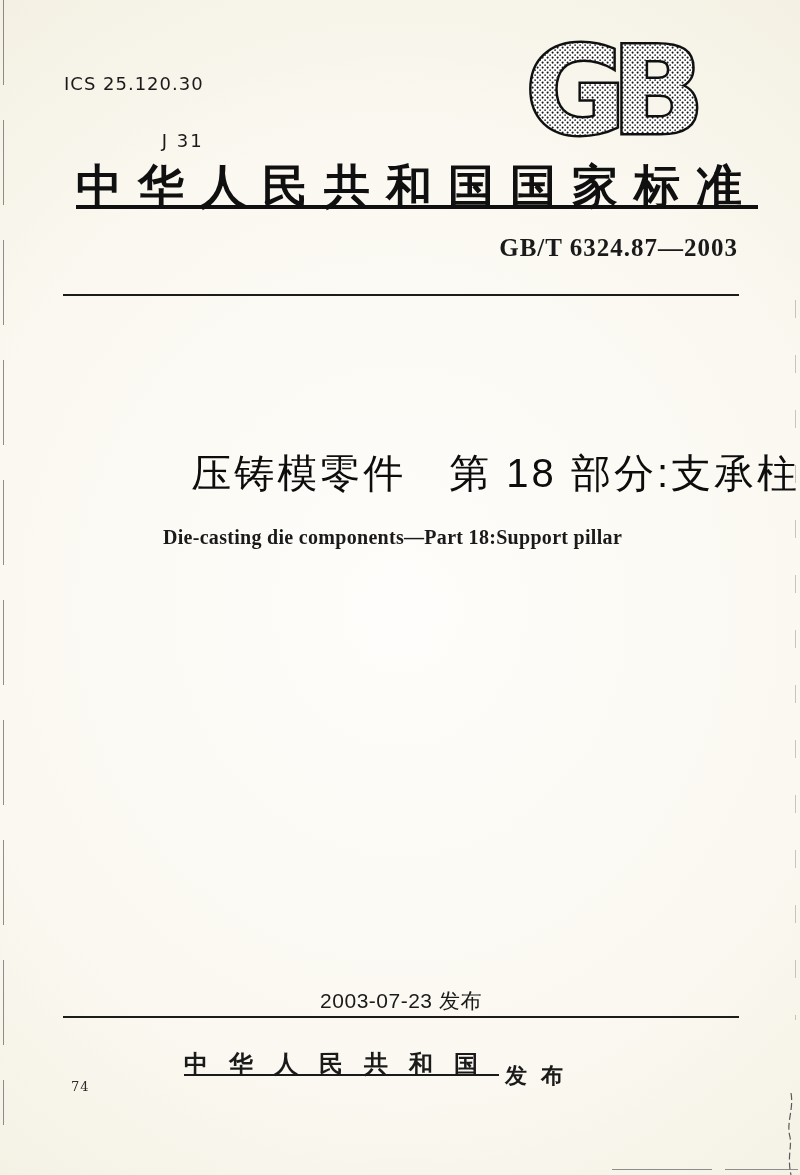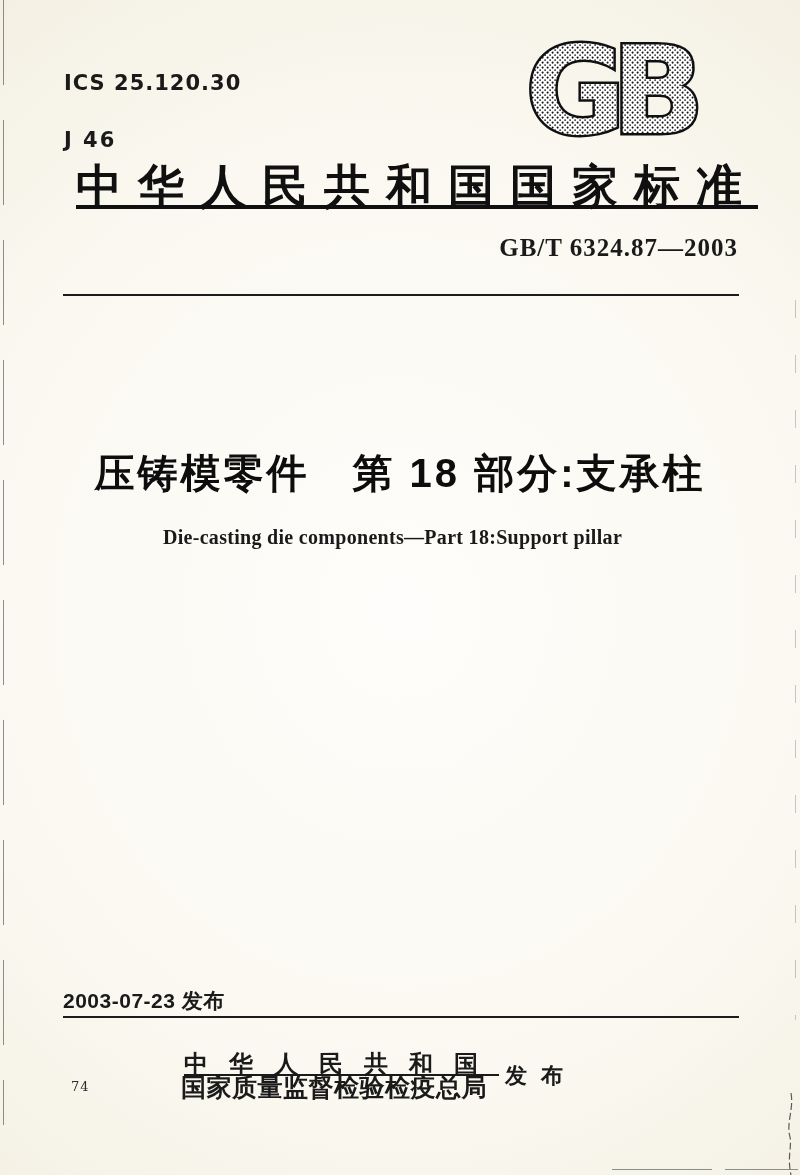--- a/index.html
+++ b/index.html
@@ -8,52 +8,53 @@
     width:800px;height:1175px;
     background: radial-gradient(ellipse 115% 85% at 50% 52%, #fefdfb 0%, #faf8f0 48%, #f3efe2 78%, #ebe6d5 100%);
     overflow:hidden;
     font-family:"Liberation Sans", sans-serif;
     color:#1a1a1a;
   }
   .abs{position:absolute;}
   .ics{
     left:64px;top:36px;
     font-family:"DejaVu Sans", sans-serif;
-    font-weight:bold;font-size:21px;line-height:19px;letter-spacing:1px;
+    font-weight:normal;font-size:18px;line-height:19px;letter-spacing:1px;
     white-space:pre;
+    text-align:right;
   }
   .ics .l2{letter-spacing:2px;}
   .gb-logo{left:516px;top:26px;width:184px;height:122px;}
   .std-header{
     left:76px;top:156px;
     font-family:"Liberation Serif", serif;
     font-weight:bold;font-size:46px;letter-spacing:16px;
     white-space:nowrap;color:#101010;text-decoration:underline;
   }
   .std-number{
     right:62px;top:234px;
     font-family:"Liberation Serif", serif;
     font-weight:bold;font-size:25px;letter-spacing:1px;
   }
   .rule{background:#1c1c1c;}
   .rule-top{left:63px;top:294px;width:676px;height:2px;}
   .title-cn{
-    left:0;width:800px;top:446px;text-align:center;
-    font-weight:bold;font-size:40px;letter-spacing:3px;
+    left:0;width:800px;top:446px;text-align:right;
+    font-weight:normal;font-size:40px;letter-spacing:3px;
     color:#0d0d0d;white-space:pre;
   }
   .title-en{
     left:0;width:785px;top:526px;text-align:center;
     font-family:"Liberation Serif", serif;
     font-weight:bold;font-size:20px;letter-spacing:0.3px;
   }
   .date-row{
     left:63px;top:987px;width:676px;
-    display:flex;justify-content:space-between;
-    font-weight:bold;font-size:21px;letter-spacing:0.5px;
+    display:flex;justify-content:center;
+    font-weight:normal;font-size:21px;letter-spacing:0.5px;
     white-space:pre;
   }
   .rule-bottom{left:63px;top:1016px;width:676px;height:2px;}
   .issuer-l1{
     left:184px;top:1048px;
     font-family:"Liberation Serif", serif;
     font-weight:bold;font-size:24px;letter-spacing:21px;white-space:nowrap;text-decoration:underline;
   }
   .issuer-l2{
     left:181px;top:1071px;
@@ -89,21 +90,21 @@
   }
   .squiggle{left:778px;top:1093px;width:22px;height:82px;}
 </style>
 </head>
 <body>
 
 <div class="page">
 
   <div class="abs ics">
     <div>ICS 25.120.30</div>
-    <div class="l2">J 46</div>
+    <div class="l2">J 31</div>
   </div>
 
   <svg class="abs gb-logo" viewBox="0 0 184 122">
     <defs>
       <pattern id="ht" width="5" height="5" patternUnits="userSpaceOnUse">
         <rect width="5" height="5" fill="#ffffff"></rect>
         <circle cx="1.6" cy="1.6" r="1.05" fill="#151515"></circle>
         <circle cx="4.1" cy="4.1" r="0.85" fill="#151515"></circle>
       </pattern>
     </defs>
@@ -120,21 +121,20 @@
 
   <div class="abs title-en">Die-casting die components—Part 18:Support pillar</div>
 
   <div class="abs date-row">
     <span><span>2003-07-23</span> <span>发布</span></span>
   </div>
 
   <div class="abs rule rule-bottom"></div>
 
   <div class="abs issuer-l1">中华人民共和国</div>
-  <div class="abs issuer-l2">国家质量监督检验检疫总局</div>
   <div class="abs publish">发布</div>
 
   <div class="abs page-num">74</div>
 
   <div class="abs edge-left"></div>
   <div class="abs edge-right"></div>
   <div class="abs bottom-line"></div>
   <svg class="abs squiggle" viewBox="0 0 22 82">
     <path d="M13,0 C16,16 8,30 12,44 C14,54 9,64 13,82" fill="none" stroke="#5a5a5a" stroke-width="1.2" stroke-dasharray="7 3"></path>
   </svg>

